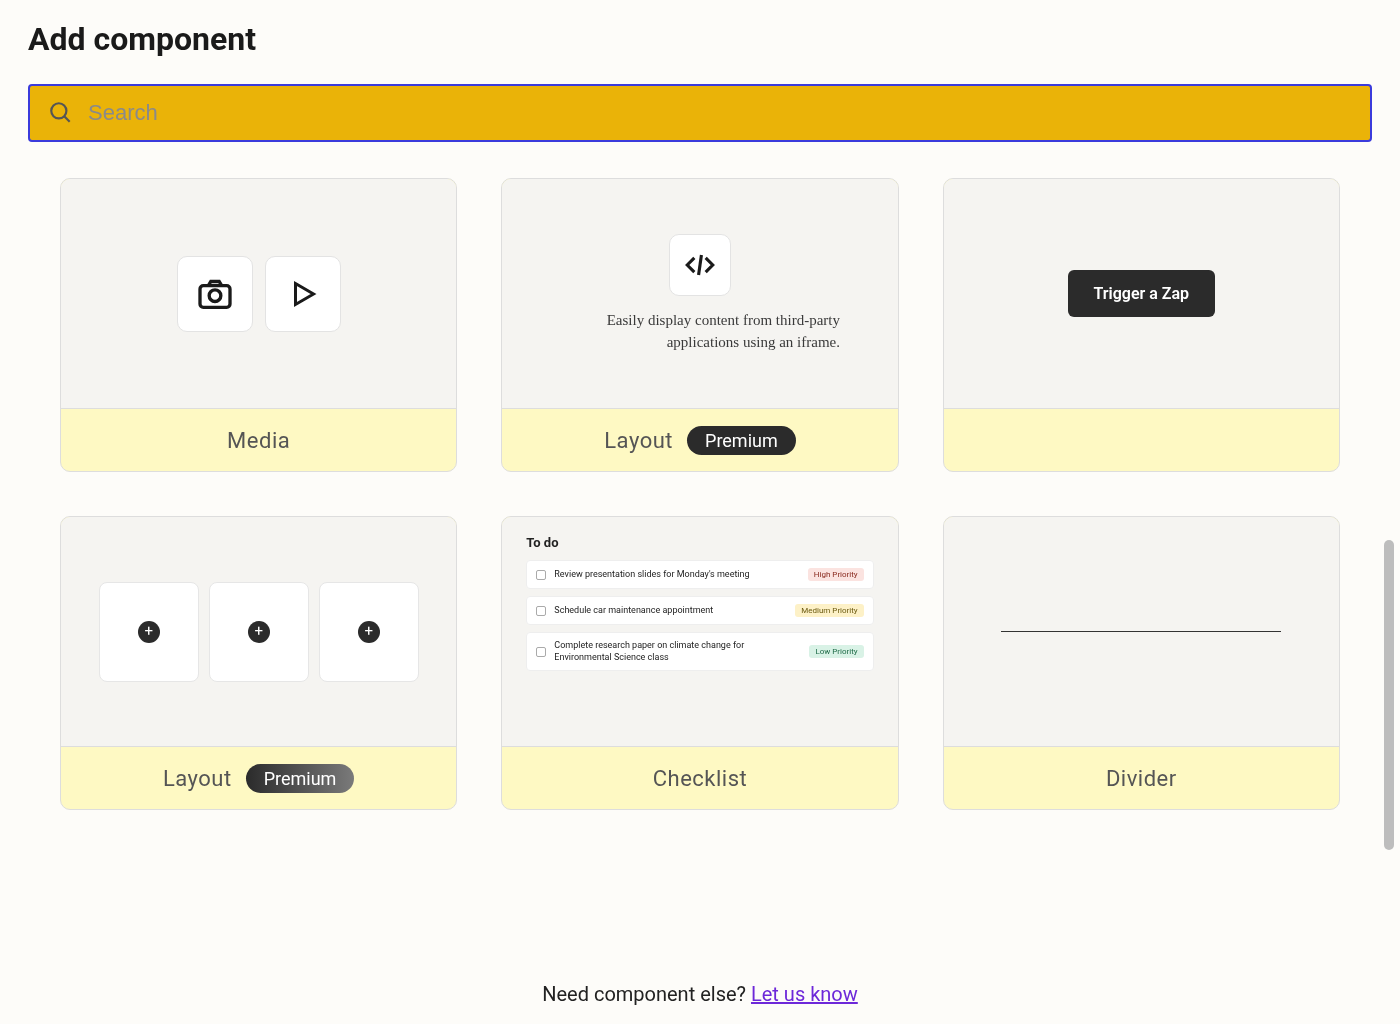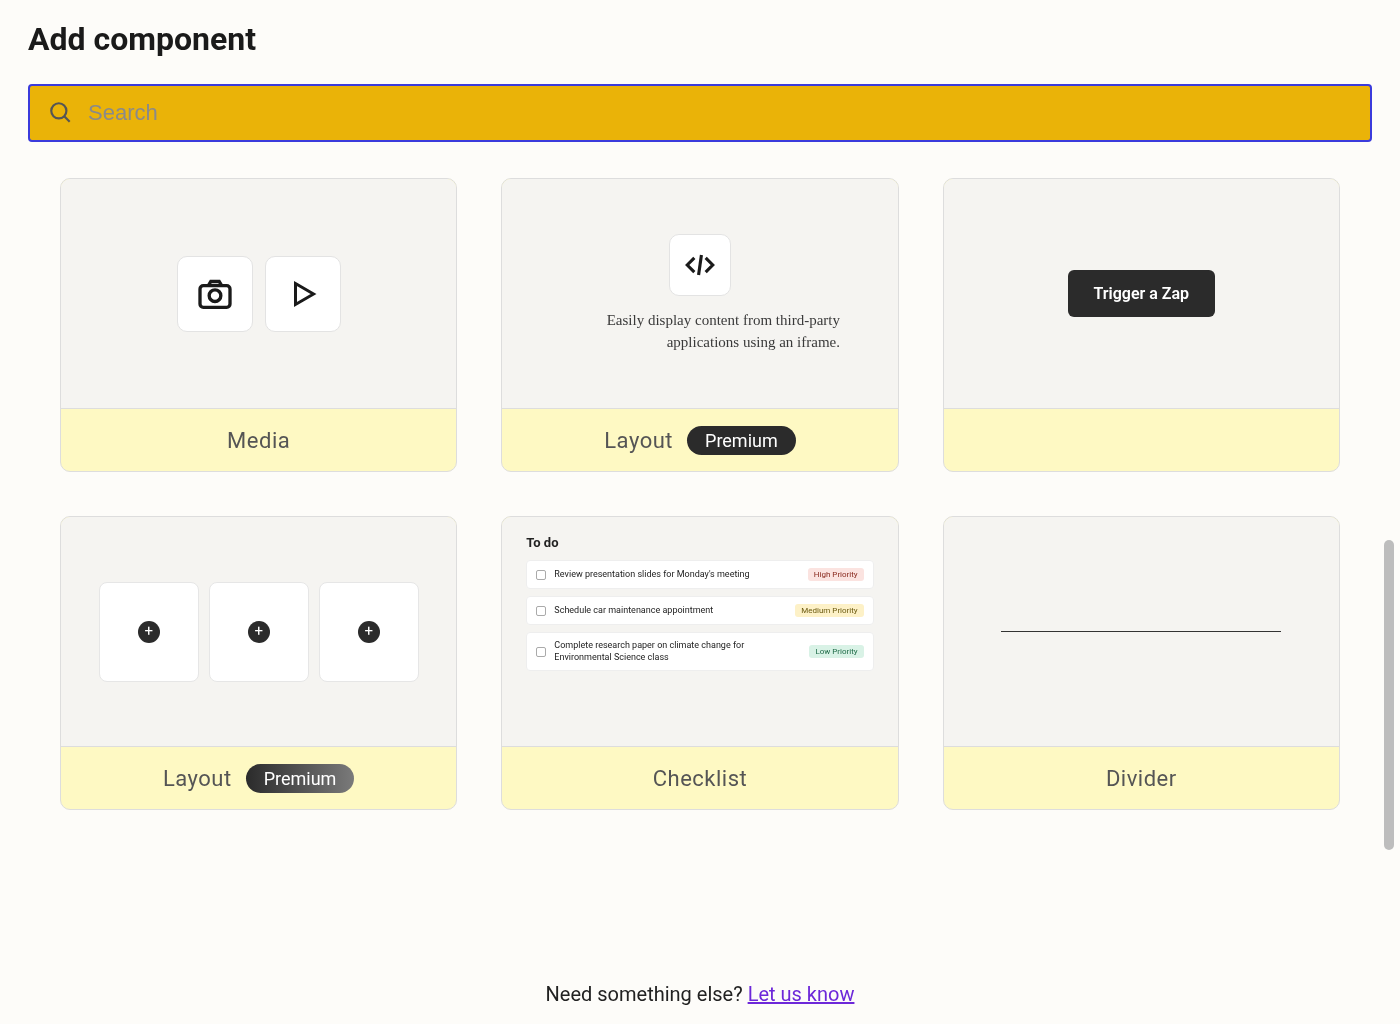--- a/index.html
+++ b/index.html
@@ -310,17 +310,17 @@
         </div>
         <div class="card-label-row">
           <span class="card-label">Divider</span>
         </div>
       </div>
 
     </div>
   </div>
 
   <div class="footer">
-    <span>Need something else? </span><a href="#">Let us know</a>
+    <span>Need component else? </span><a href="#">Let us know</a>
   </div>
 </div>
 
 <div class="scrollbar"></div>
 
 </body></html>

